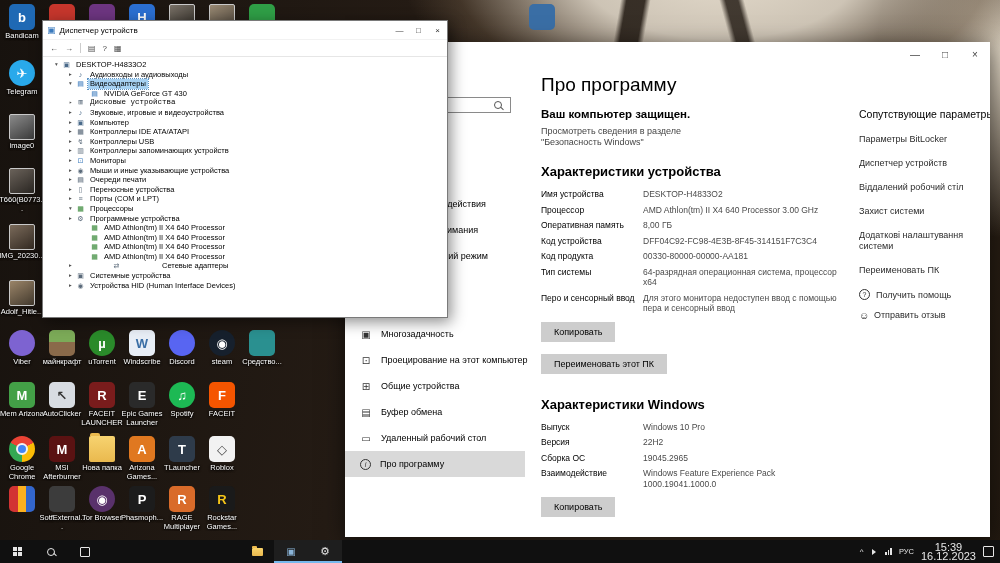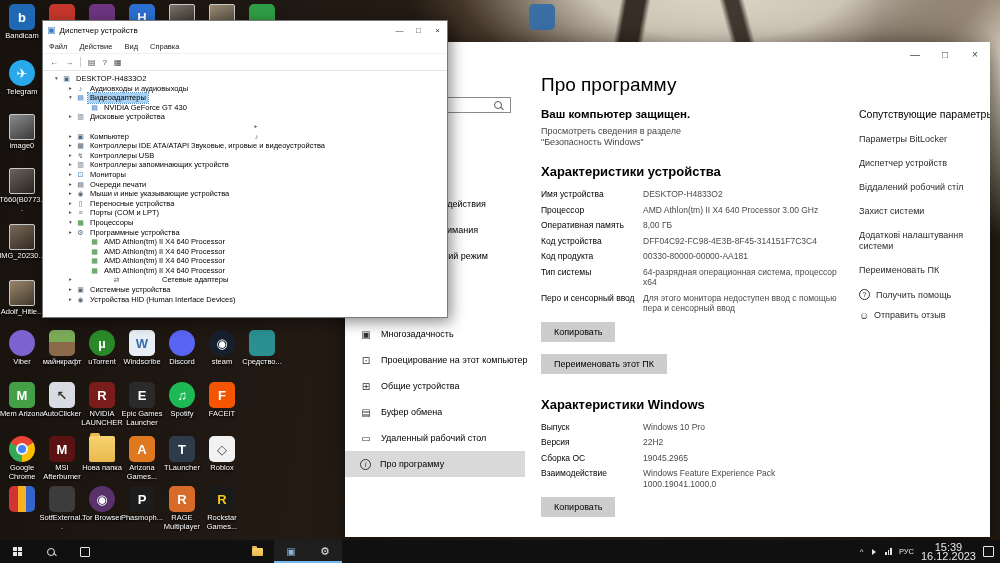--- a/index.html
+++ b/index.html
@@ -222,21 +222,21 @@
     <div class="desktop-icon" style="left: 42px; top: 382px;">
       <div class="di-img rounded" style="background: rgb(216, 220, 226);">
         <span style="color: rgb(51, 51, 51);">↖</span>
       </div>
       <div class="di-label">AutoClicker</div>
     </div>
     <div class="desktop-icon" style="left: 82px; top: 382px;">
       <div class="di-img rounded" style="background: rgb(122, 28, 28);">
         <span>R</span>
       </div>
-      <div class="di-label">NVIDIA LAUNCHER</div>
+      <div class="di-label">FACEIT LAUNCHER</div>
     </div>
     <div class="desktop-icon" style="left: 122px; top: 382px;">
       <div class="di-img rounded" style="background: rgb(42, 42, 42);">
         <span>E</span>
       </div>
       <div class="di-label">Epic Games Launcher</div>
     </div>
     <div class="desktop-icon" style="left: 162px; top: 382px;">
       <div class="di-img circle" style="background: rgb(29, 185, 84);">
         <span>♫</span>
@@ -475,26 +475,20 @@
 <div class="dm-window">
   <div class="dm-titlebar">
     <span class="dm-app-icon">▣</span>
     <span>Диспетчер устройств</span>
     <div class="win-controls">
         <span class="wc wc-minimize">—</span>
         <span class="wc wc-maximize">□</span>
         <span class="wc wc-close">×</span>
       </div>
   </div>
-  <div class="dm-menubar">
-      <span>Файл</span>
-      <span>Действие</span>
-      <span>Вид</span>
-      <span>Справка</span>
-    </div>
   <div class="dm-toolbar">
       <span>←</span>
       <span>→</span>
       <span class="dm-sep"></span>
       <span>▤</span>
       <span>?</span>
       <span>▦</span>
     </div>
   <div class="dm-tree">
       <div class="tree-row" style="padding-left: 0px;">
@@ -510,26 +504,26 @@
       <div class="tree-row selected" style="padding-left: 14px;">
         <span class="expander">▾</span>
         <span class="tree-icon" style="color: rgb(58, 122, 189);">▤</span>
         <span class="tree-label">Видеоадаптеры</span>
       </div>
       <div class="tree-row" style="padding-left: 28px;">
         <span class="expander"></span>
         <span class="tree-icon" style="color: rgb(58, 122, 189);">▤</span>
         <span class="tree-label">NVIDIA GeForce GT 430</span>
       </div>
-      <div class="tree-row" style="padding-left: 14px;">
+      <div class="tree-row" style="padding-left: 14px; font-family: Liberation Mono, monospace;">
         <span class="expander">▸</span>
         <span class="tree-icon" style="color: rgb(90, 106, 122);">▥</span>
         <span class="tree-label">Дисковые устройства</span>
       </div>
-      <div class="tree-row" style="padding-left: 14px; flex-direction: column;">
+      <div class="tree-row" style="padding-left: 14px;">
         <span class="expander">▸</span>
         <span class="tree-icon" style="color: rgb(74, 106, 138);">♪</span>
         <span class="tree-label">Звуковые, игровые и видеоустройства</span>
       </div>
       <div class="tree-row" style="padding-left: 14px;">
         <span class="expander">▸</span>
         <span class="tree-icon" style="color: rgb(74, 106, 138);">▣</span>
         <span class="tree-label">Компьютер</span>
       </div>
       <div class="tree-row" style="padding-left: 14px;">
@@ -547,27 +541,27 @@
         <span class="tree-icon" style="color: rgb(90, 106, 122);">▥</span>
         <span class="tree-label">Контроллеры запоминающих устройств</span>
       </div>
       <div class="tree-row" style="padding-left: 14px;">
         <span class="expander">▸</span>
         <span class="tree-icon" style="color: rgb(58, 122, 189);">⊡</span>
         <span class="tree-label">Мониторы</span>
       </div>
       <div class="tree-row" style="padding-left: 14px;">
         <span class="expander">▸</span>
+        <span class="tree-icon" style="color: rgb(90, 106, 122);">◉</span>
+        <span class="tree-label">Мыши и иные указывающие устройства</span>
+      </div>
+      <div class="tree-row" style="padding-left: 14px;">
+        <span class="expander">▸</span>
         <span class="tree-icon" style="color: rgb(90, 106, 122);">▤</span>
         <span class="tree-label">Очереди печати</span>
-      </div>
-      <div class="tree-row" style="padding-left: 14px;">
-        <span class="expander">▸</span>
-        <span class="tree-icon" style="color: rgb(90, 106, 122);">◉</span>
-        <span class="tree-label">Мыши и иные указывающие устройства</span>
       </div>
       <div class="tree-row" style="padding-left: 14px;">
         <span class="expander">▸</span>
         <span class="tree-icon" style="color: rgb(90, 106, 122);">▯</span>
         <span class="tree-label">Переносные устройства</span>
       </div>
       <div class="tree-row" style="padding-left: 14px;">
         <span class="expander">▸</span>
         <span class="tree-icon" style="color: rgb(90, 106, 122);">≡</span>
         <span class="tree-label">Порты (COM и LPT)</span>

